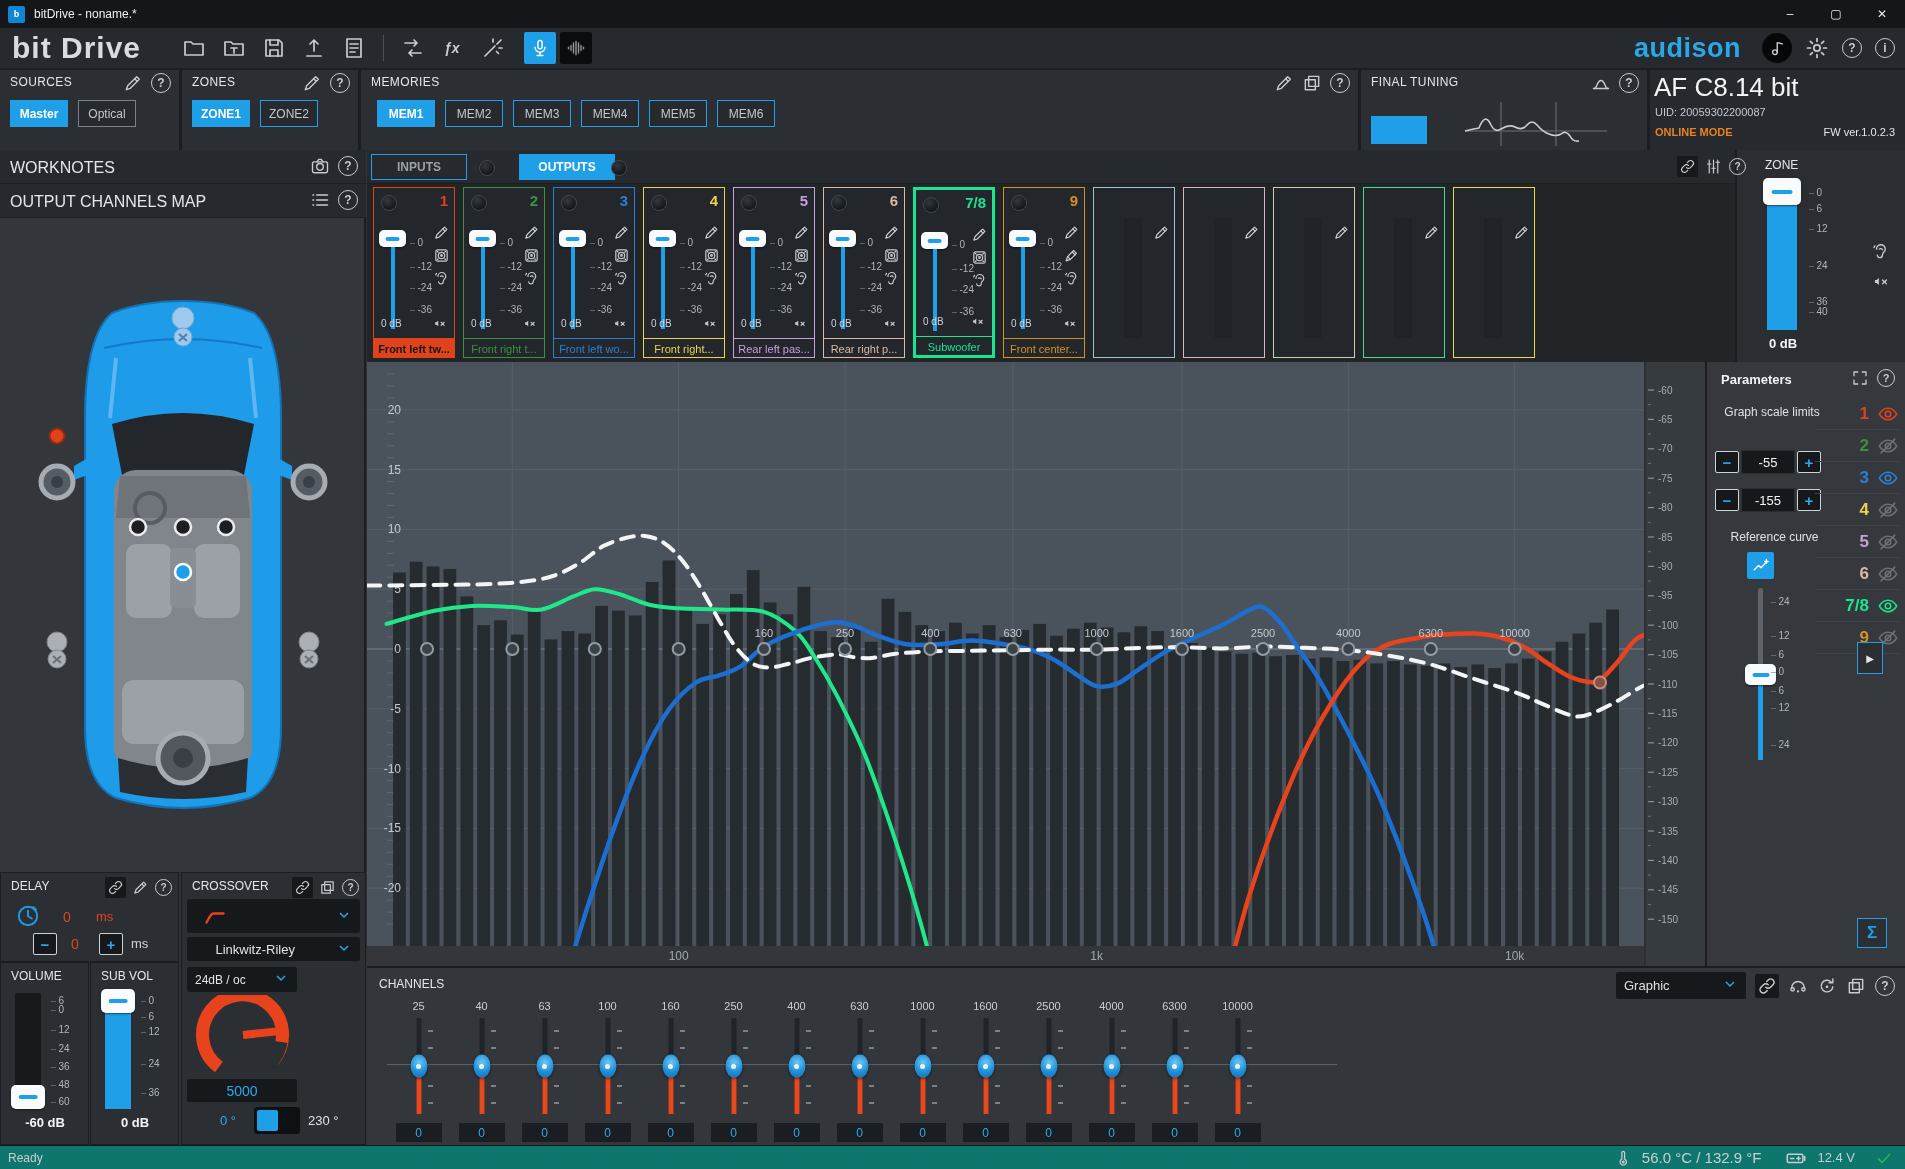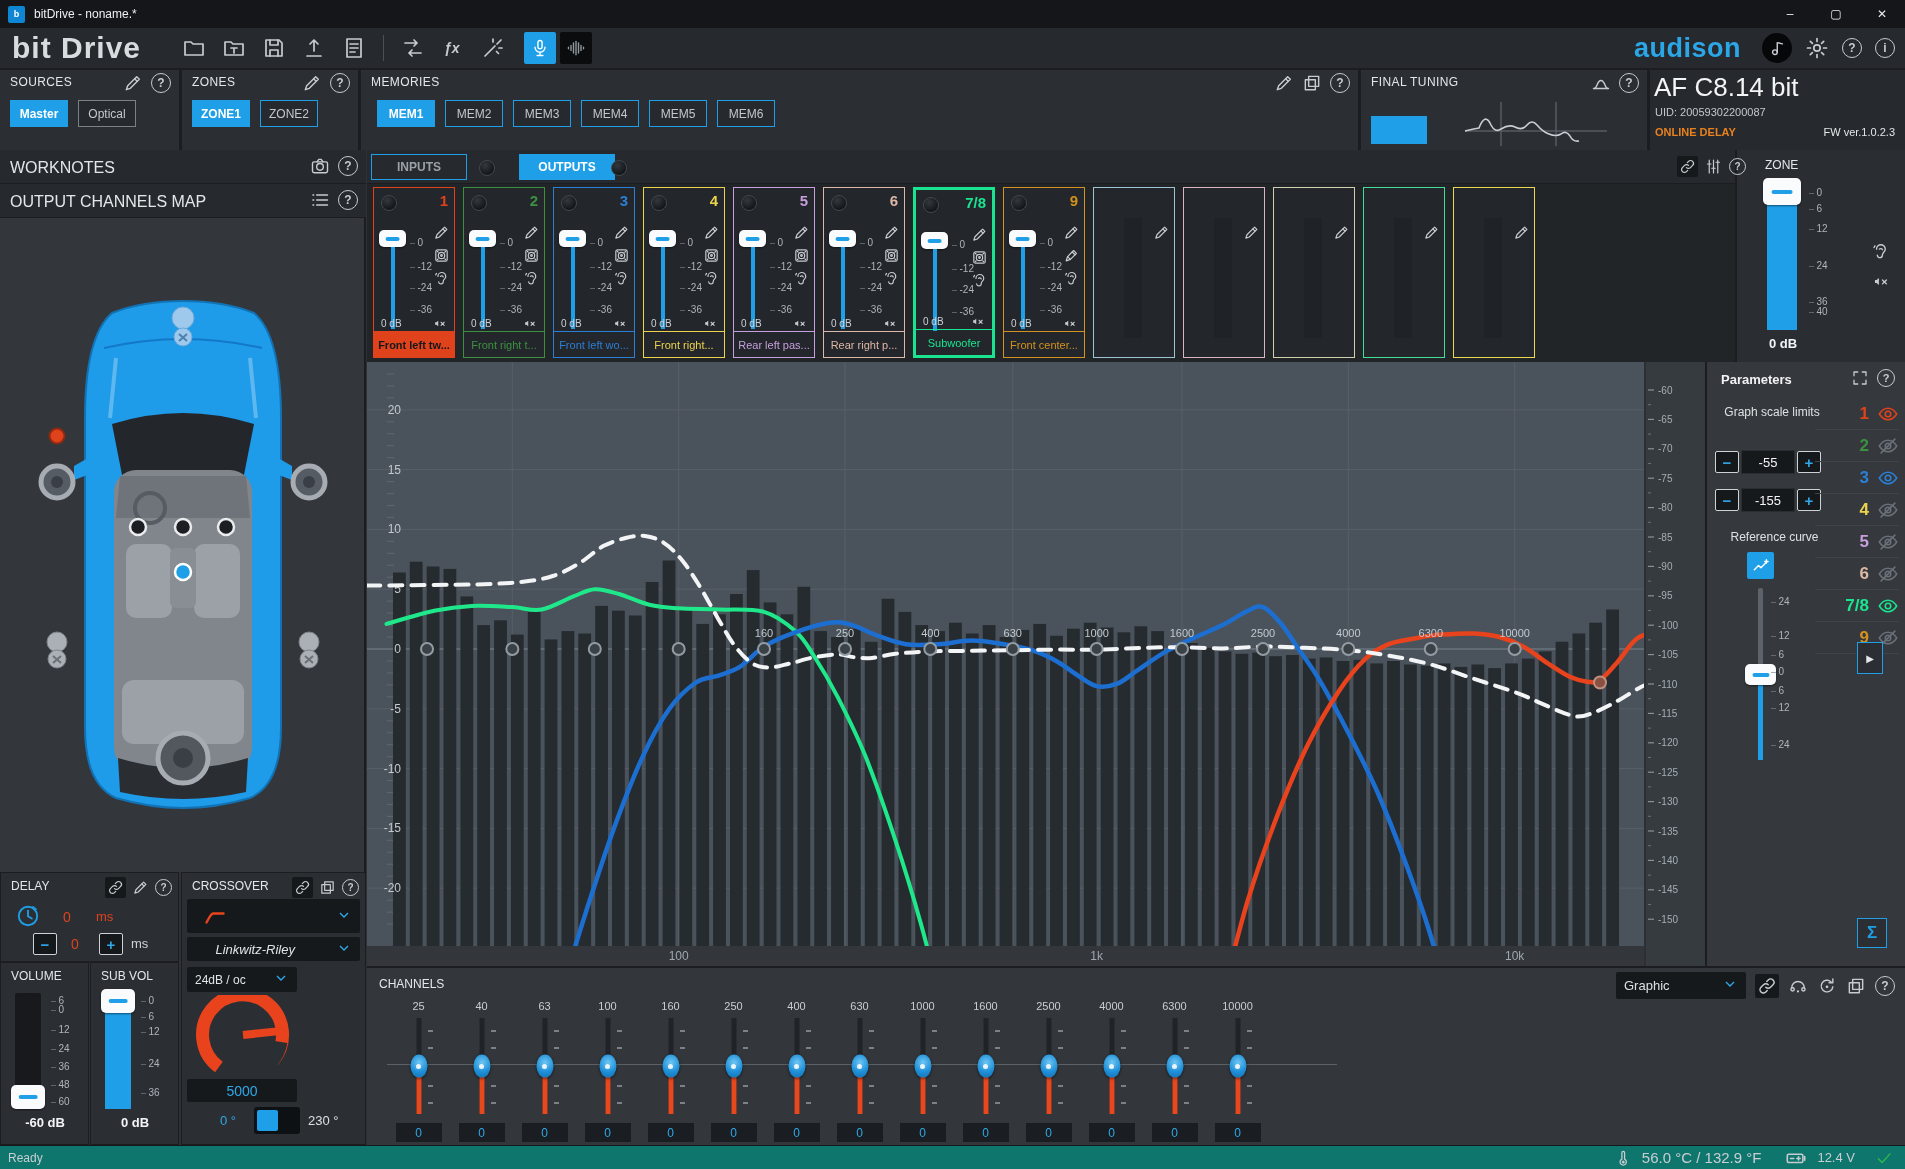--- a/index.html
+++ b/index.html
@@ -82,21 +82,21 @@
   .strip.sel{border-width:3px;}
   .s-led{position:absolute;left:7px;top:7px;}
   .s-num{position:absolute;right:6px;top:4px;font-size:15px;font-weight:bold;color:var(--c);}
   .s-knob{width:27px;height:17px;left:5px;top:42px;}
   .s-line{position:absolute;left:17px;top:59px;width:4px;height:82px;background:#1E9FE8;}
   .s-ticks .vtick{left:36px;}
   .s-icons{position:absolute;right:4px;top:36px;display:flex;flex-direction:column;gap:6px;color:#B9C0C6;}
   .s-icons .ic{width:17px;height:17px;}
   .s-foot{position:absolute;left:0;bottom:26px;width:100%;display:flex;align-items:center;justify-content:space-between;padding:0 7px;box-sizing:border-box;color:#CDD2D6;font-size:10px;}
   .s-foot .ic{width:15px;height:15px;}
-  .s-name{position:absolute;left:-1px;bottom:-1px;width:calc(100% + 2px);height:27px;border-top:1px solid var(--c);display:flex;align-items:center;justify-content:center;font-size:11px;color:var(--c);white-space:nowrap;overflow:hidden;box-sizing:border-box;}
+  .s-name{position:absolute;left:-1px;bottom:-1px;width:calc(100% + 2px);height:20px;border-top:1px solid var(--c);display:flex;align-items:center;justify-content:center;font-size:11px;color:var(--c);white-space:nowrap;overflow:hidden;box-sizing:border-box;}
   .s-name.fill{background:var(--c);color:#16181B;font-weight:bold;}
   .strip.empty .ghost{position:absolute;left:30px;top:30px;width:18px;height:120px;background:#1F2226;}
   
   .zone{left:1735px;top:150px;width:170px;height:212px;background:#2A2E33;border-left:2px solid #1B1D20;box-sizing:border-box;}
   .zone-ic{position:absolute;left:-60px;top:6px;display:flex;gap:7px;color:#C7CCD1;align-items:center;}
   .z-title{position:absolute;left:28px;top:8px;font-size:12px;color:#E3E7EA;}
   
   .graphwrap{left:367px;top:362px;width:1338px;height:604px;background:#33373B;}
   .params{left:1705px;top:362px;width:200px;height:604px;background:#35393E;border-left:2px solid #1B1D20;box-sizing:border-box;}
   .prm-title{position:absolute;left:14px;top:10px;font-weight:bold;font-size:13px;color:#F0F2F4;}
@@ -434,21 +434,21 @@
       </div>
       <div class="ft-btn"></div>
       <svg class="ft-curve" width="150" height="50">
         <path d="M40 4V48 M95 4V48 M4 33H146" stroke="#555C62" stroke-width="1.5" fill="none"></path>
         <path d="M4 33 q8-2 14-3 q6-16 12-3 q4 8 10 4 q8-5 14-2 q7 4 12-2 q5-6 10 0 q6 7 12 9 q7 3 12 0 q5-4 9 2 q3 6 9 5" stroke="#C9CED3" stroke-width="1.6" fill="none"></path>
       </svg>
     </div>
     <div class="device">
       <div class="model">AF C8.14 bit</div>
       <div class="uid">UID: 20059302200087</div>
-      <div class="mode">ONLINE DELAY</div>
+      <div class="mode">ONLINE MODE</div>
       <div class="fw">FW ver.1.0.2.3</div>
     </div>
   </div>
 
   <div class="abs lpanel-h" style="top:150px;">
     <div class="lp-title">WORKNOTES</div>
     <div class="lp-ic">
       <div class="ibtn">
           <svg class="ic">
             <use href="#i-camera"></use>
@@ -565,21 +565,21 @@
     </div>
     <div class="abs selbox" style="left:5px;top:26px;width:173px;height:34px;">
       <svg class="ic" style="width:40px;height:24px;color:#E8431D;stroke-width:2.4">
           <use href="#i-hp"></use>
         </svg>
       <span class="chev"><svg viewBox="0 0 24 24">
             <use href="#i-chev"></use>
           </svg></span>
     </div>
     <div class="abs selbox" style="left:5px;top:64px;width:173px;height:24px;font-size:13px;color:#E0E4E7;justify-content:center;">
-      <span style="margin:0 auto;font-style:italic;">Linkwitz-Riley</span>
+      <span style="margin:0 auto;">Linkwitz-Riley</span>
       <span class="chev"><svg viewBox="0 0 24 24">
             <use href="#i-chev"></use>
           </svg></span>
     </div>
     <div class="abs selbox" style="left:5px;top:94px;width:110px;height:25px;font-size:12px;color:#E0E4E7;">
       <span>24dB / oc</span>
       <span class="chev"><svg viewBox="0 0 24 24">
             <use href="#i-chev"></use>
           </svg></span>
     </div>

